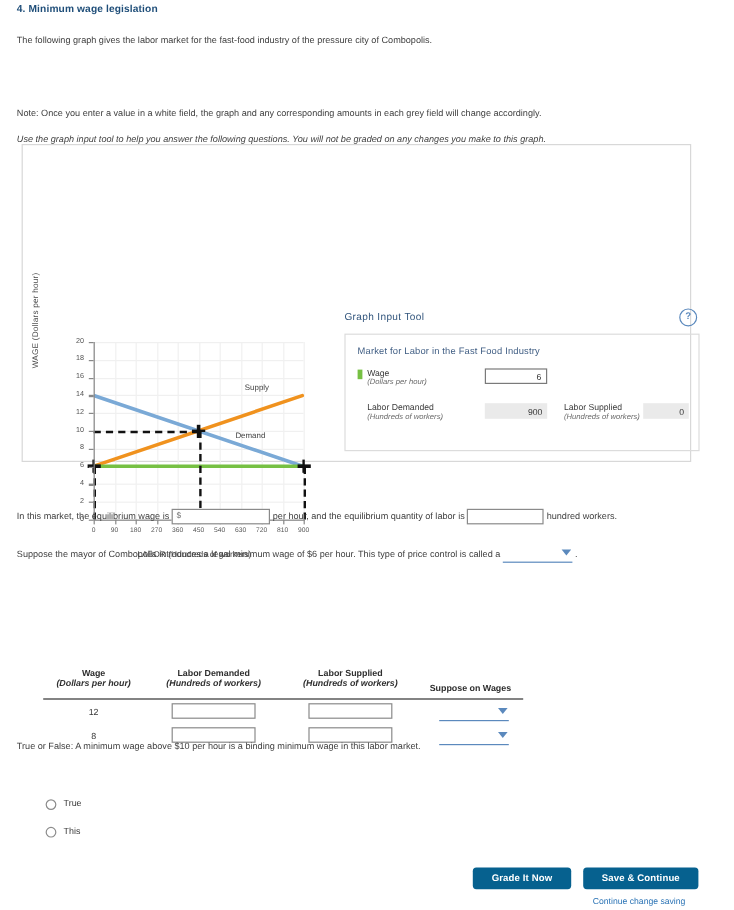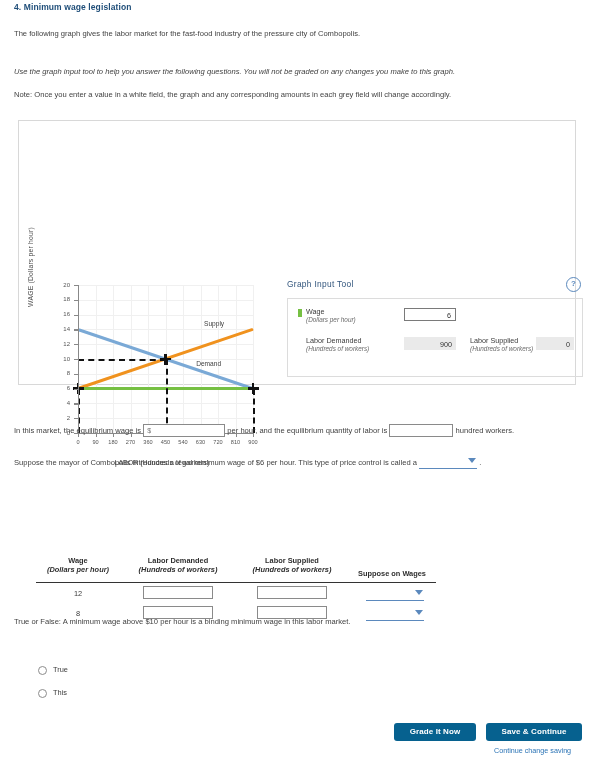--- a/index.html
+++ b/index.html
@@ -8,21 +8,21 @@
     font-family:"Liberation Sans", sans-serif;
     color:#3a3a3a; font-size:8px; position:relative; overflow:hidden;
   }
   .page { position:relative; width:612px; height:758px; }
 
   .q-title {
     position:absolute; left:14px; top:2px;
     font-size:8.5px; font-weight:bold; color:#1f4e79; letter-spacing:.1px;
   }
   .para { position:absolute; font-size:7.6px; color:#3f3f3f; line-height:1.3; }
-  .para.italic { font-style:italic; }
+  .para.italic { font-style:italic;margin-top:44px; }
   .bold { font-weight:normal; font-style:normal; }
 
   
   .card {
     position:absolute; left:18px; top:120px; width:558px; height:265px;
     border:1px solid #d8d8d8; background:#fff; box-sizing:border-box;
   }
 
   
   .chart-wrap { position:absolute; left:26px; top:156px; width:230px; height:200px; }
@@ -55,21 +55,21 @@
   .ser-label { position:absolute; font-size:6.6px; color:#3f3f3f; }
 
   .dash-h { position:absolute; height:0; border-top:2.2px dashed #111; }
   .dash-v { position:absolute; width:0; border-left:2.2px dashed #111; }
   .cross { position:absolute; width:11px; height:11px; }
   .cross:before, .cross:after { content:""; position:absolute; background:#111; }
   .cross:before { left:0; top:4.3px; width:11px; height:2.4px; }
   .cross:after { top:0; left:4.3px; height:11px; width:2.4px; }
 
   
-  .git { position:absolute; left:268px; top:138px; width:296px;margin-top:20px; }
+  .git { position:absolute; left:268px; top:138px; width:296px; }
   .git-title { font-size:8.4px; color:#33567d; letter-spacing:.3px; }
   .help-icon {
     position:absolute; right:2px; top:-2px; width:13px; height:13px;
     border:1.3px solid #5b89bd; border-radius:50%; color:#5b89bd;
     font-size:8px; line-height:12px; text-align:center; font-weight:bold;
   }
   .git-box {
     margin-top:9px; border:1px solid #dcdcdc; padding:9px 10px 11px 10px;
     box-sizing:border-box; width:296px;
   }
@@ -237,20 +237,21 @@
           <div class="tick-x" style="left: 208px;"></div>
           <div class="xtlab" style="left: 200px;">900</div>
         </div>
     </div>
 
     <div class="git">
       <div class="git-title">Graph Input Tool</div>
       <div class="help-icon">?</div>
 
       <div class="git-box">
+        <div class="git-sub">Market for Labor in the Fast Food Industry</div>
 
         <div class="field-row">
           <span class="sw"></span>
           <div style="position:absolute; left:8px; top:-1px;">
             <div class="f-name">Wage</div>
             <div class="f-unit">(Dollars per hour)</div>
           </div>
           <input class="inp-white" style="left: 106px; top: 0px; width: 52px; height: 13px;" value="6">
         </div>
 

